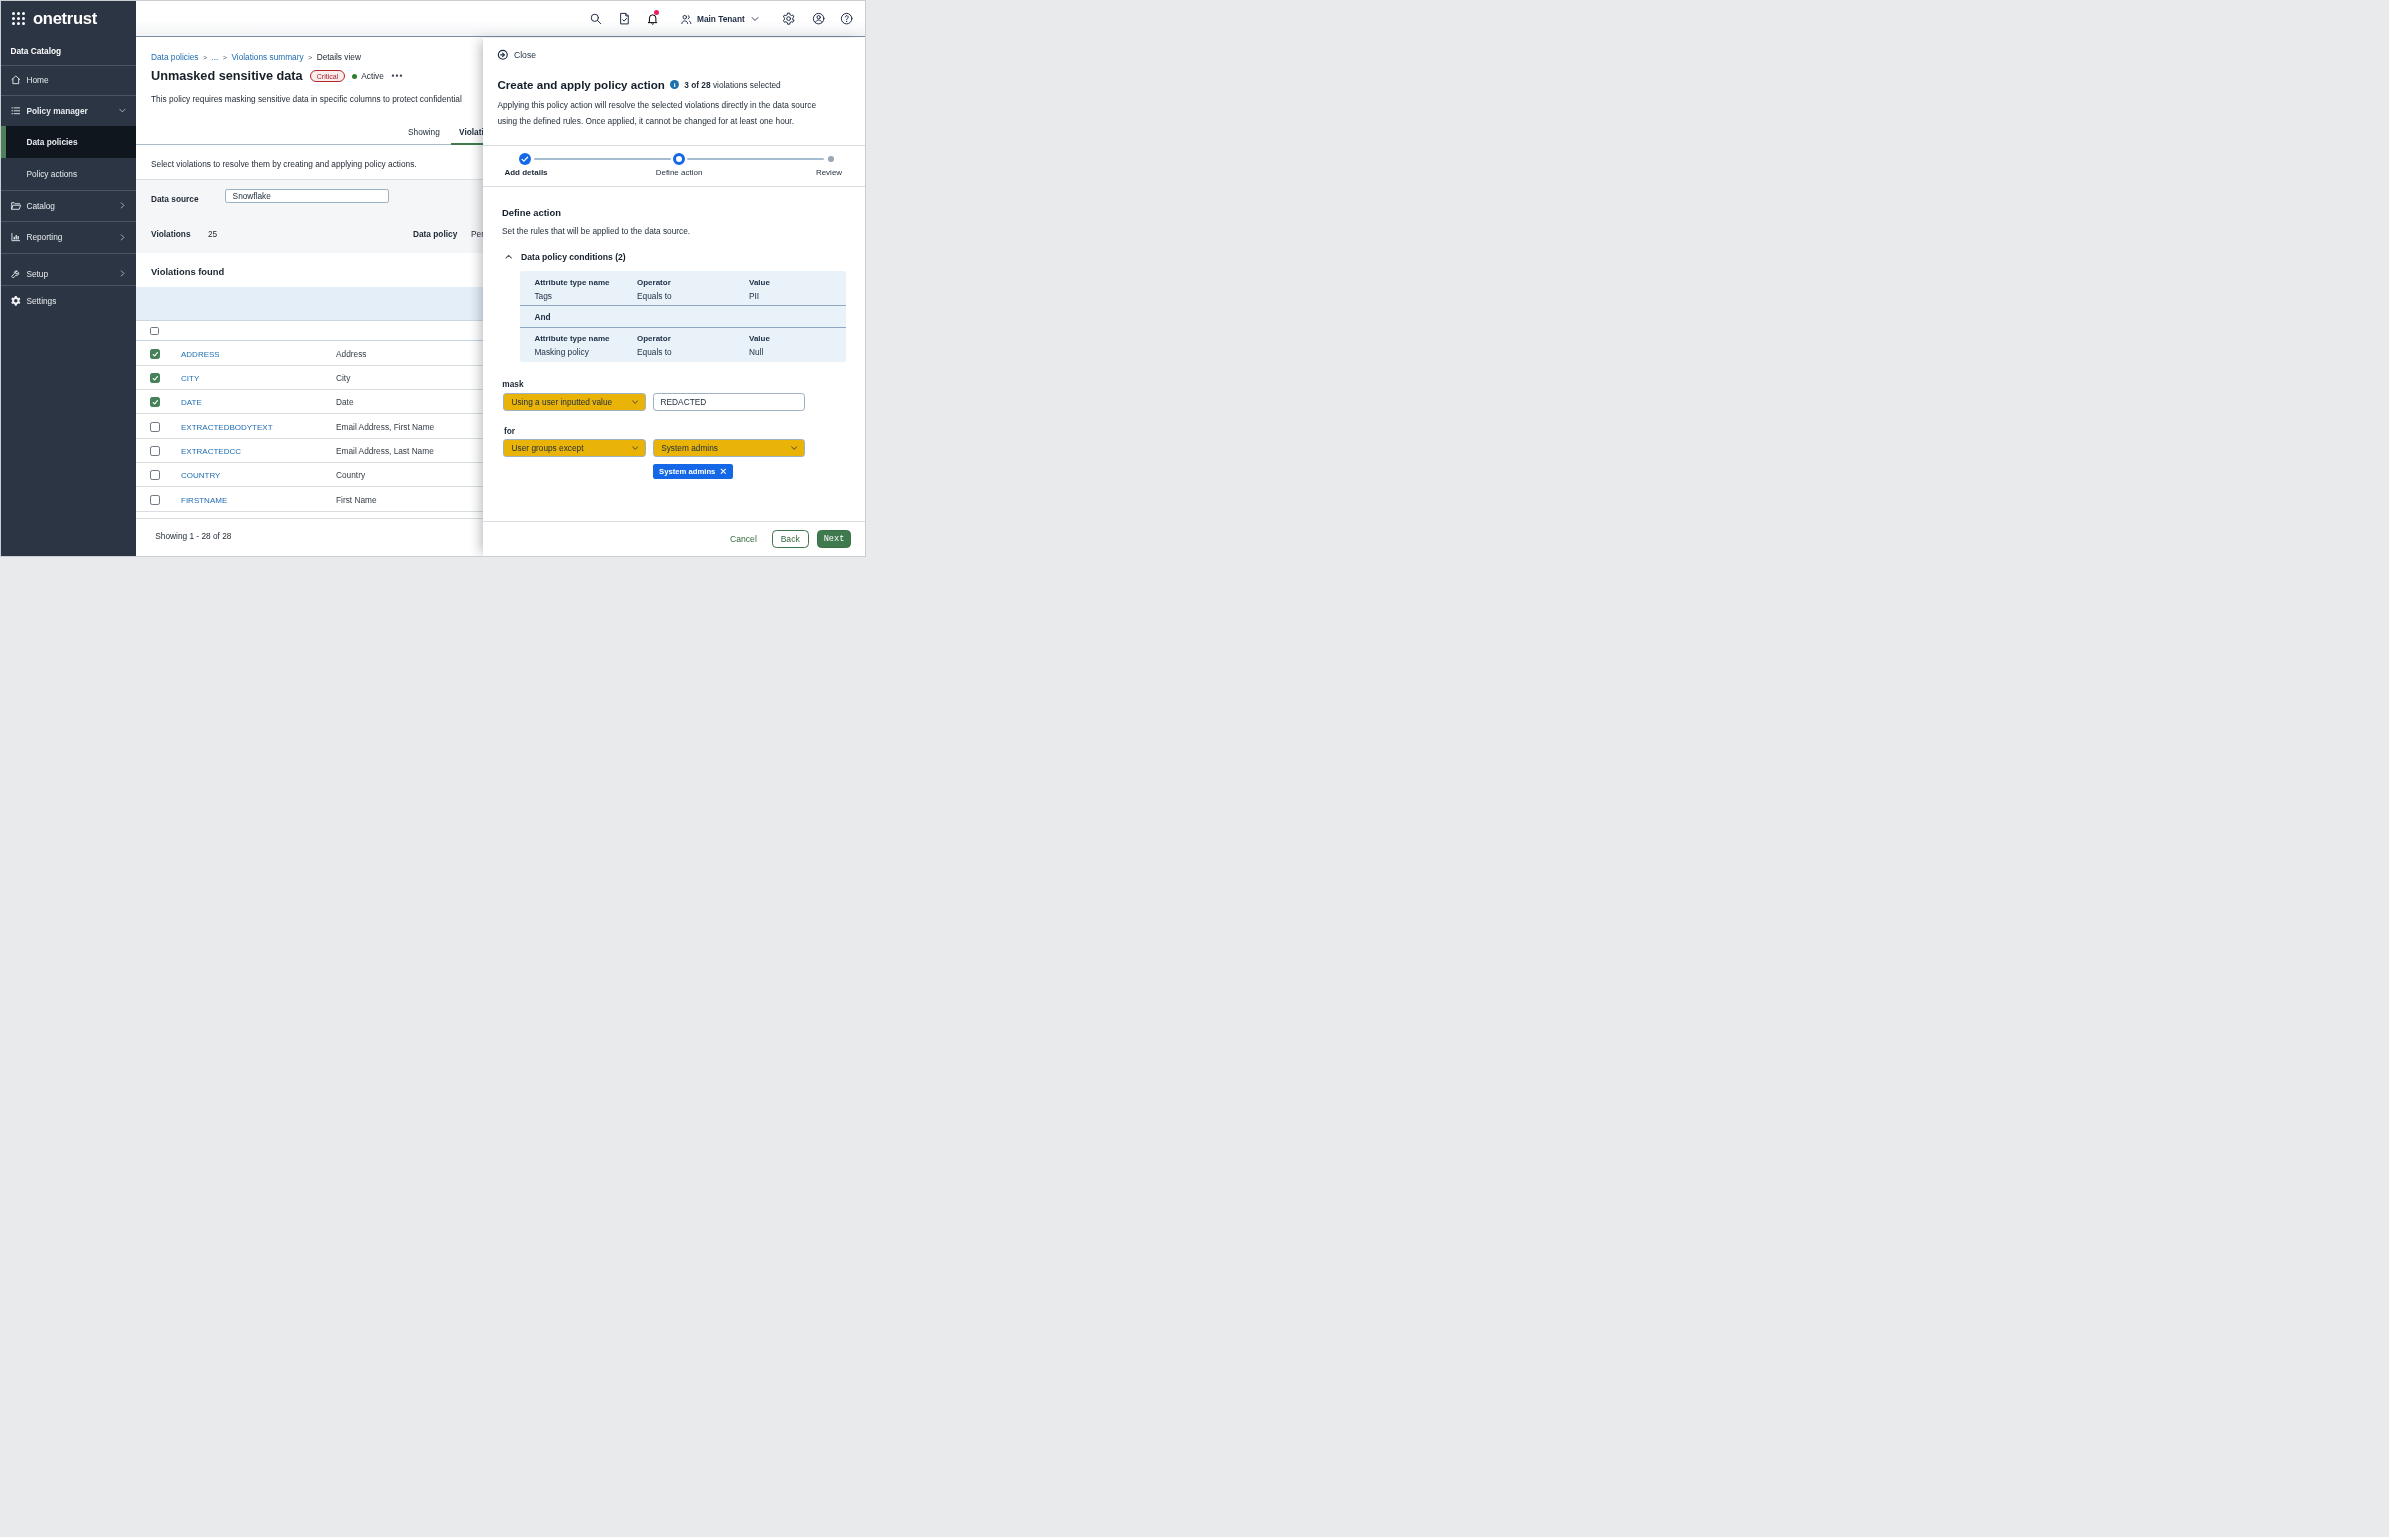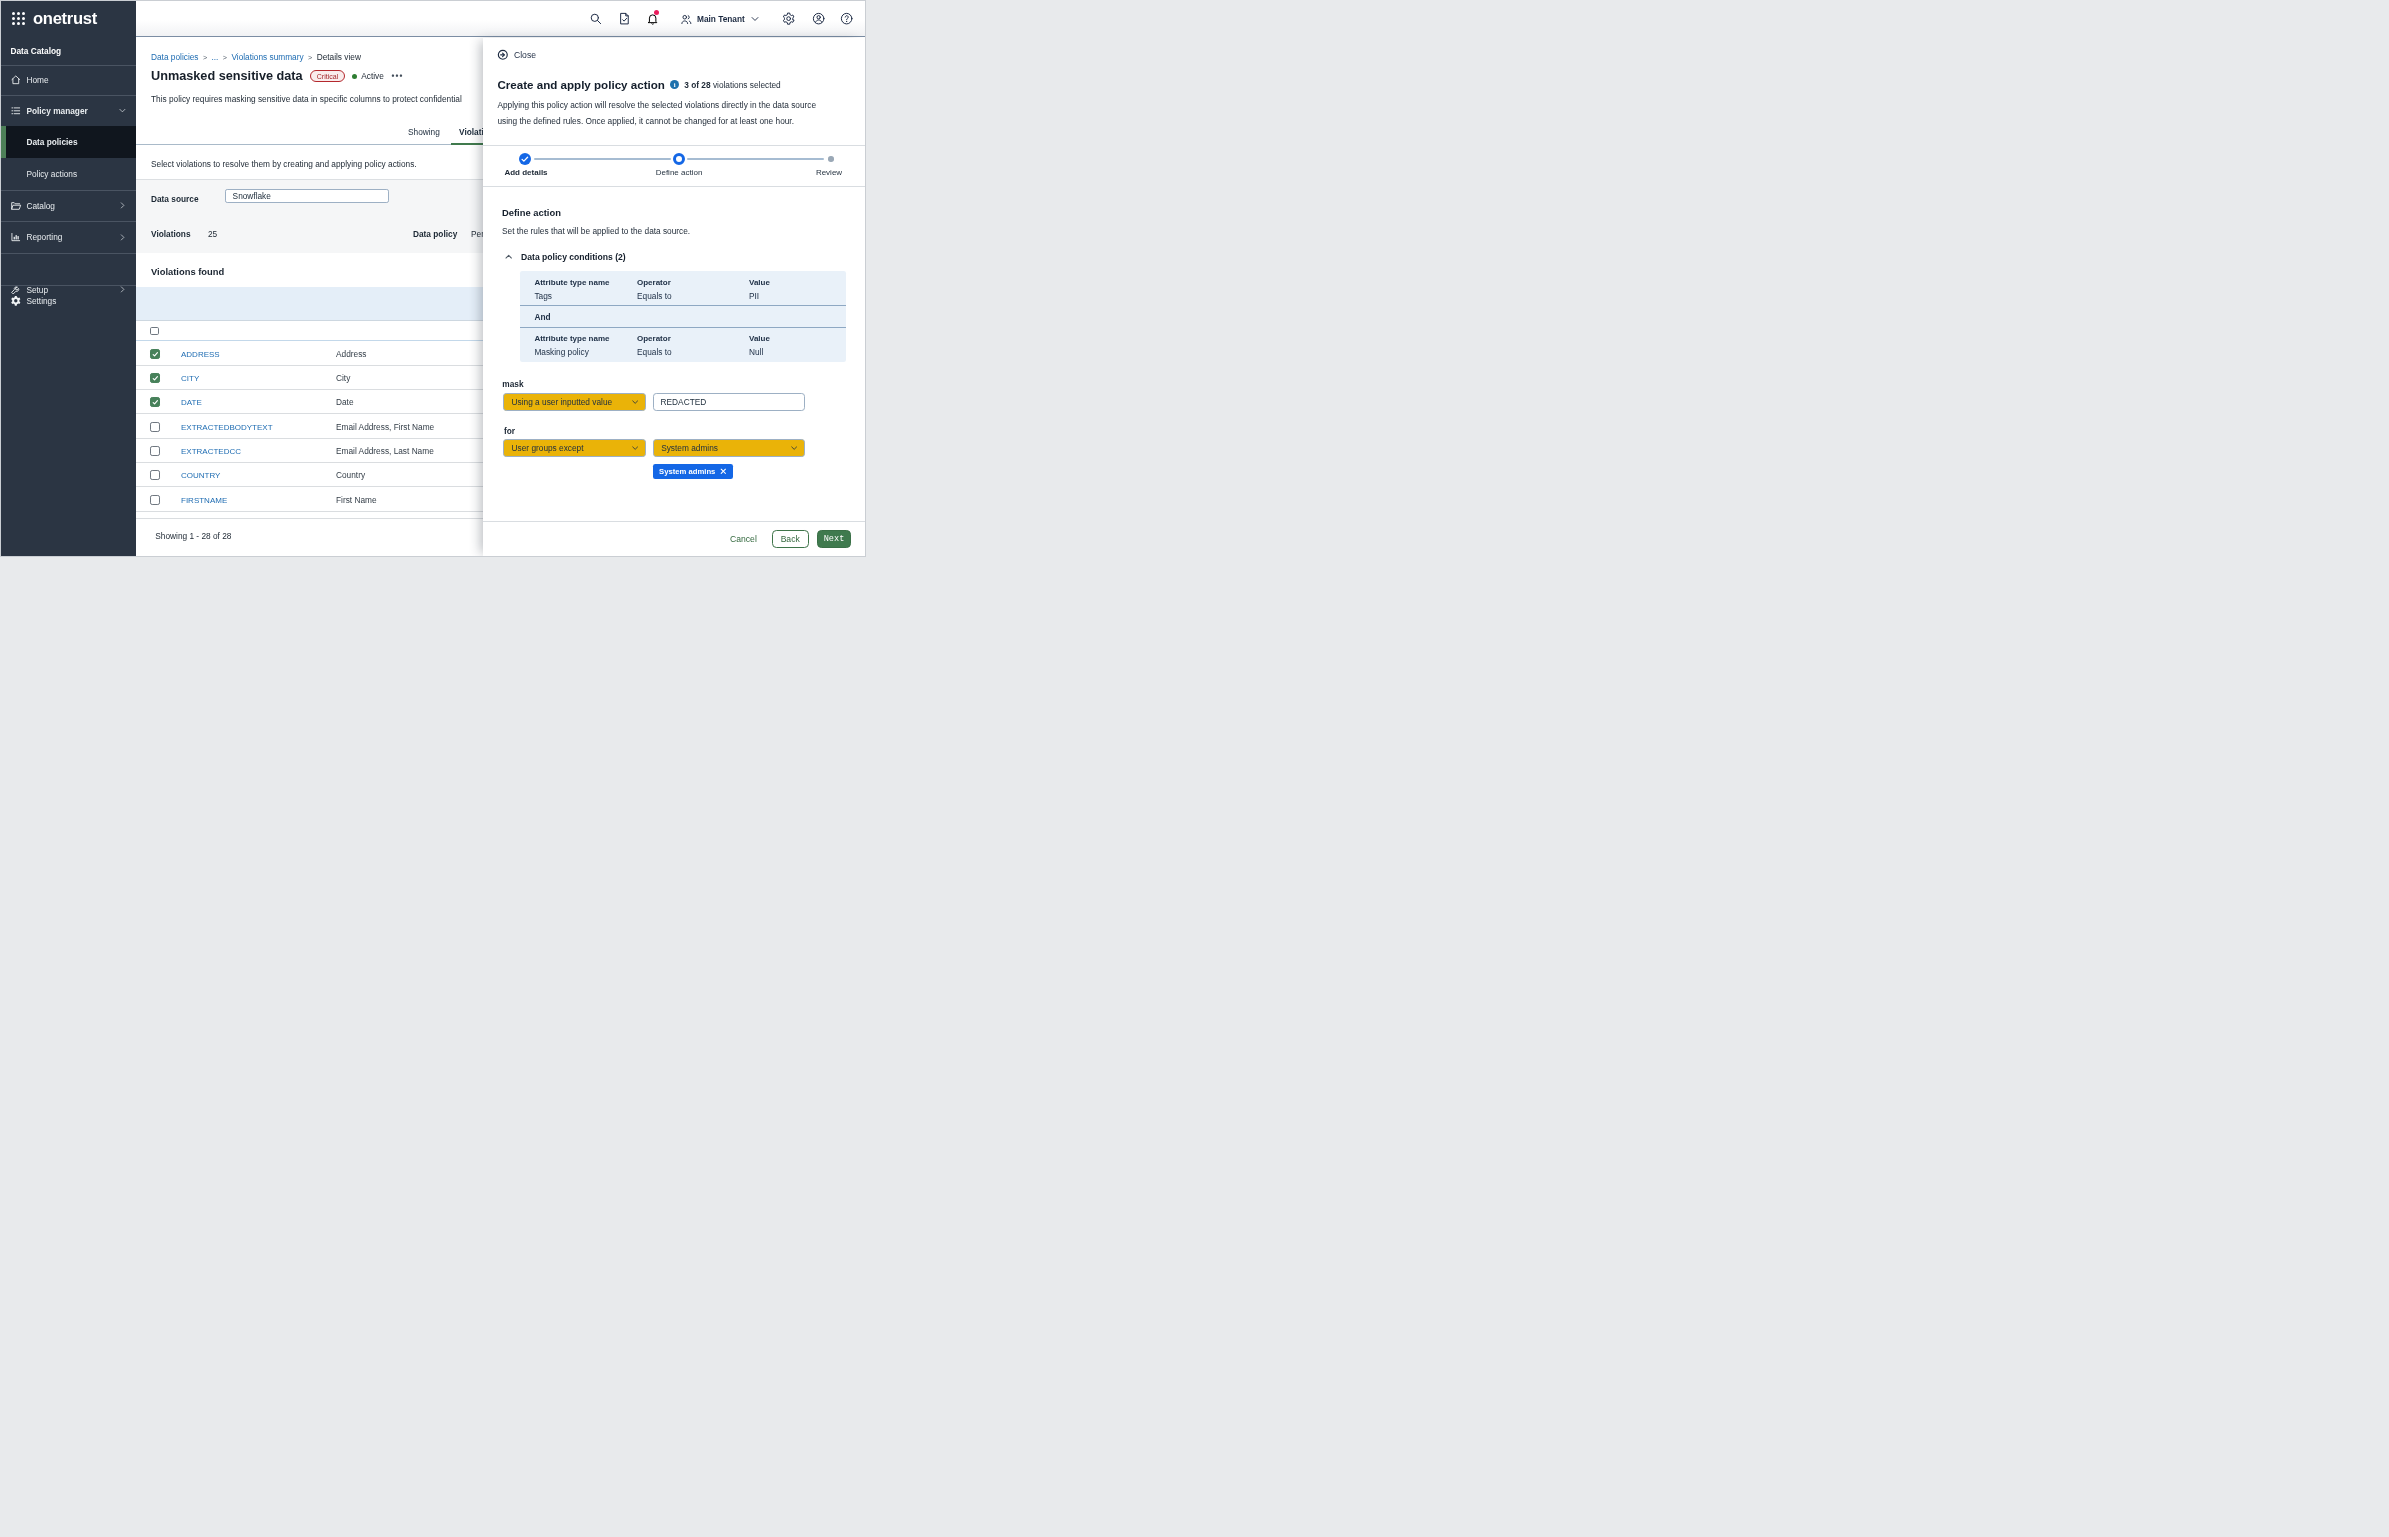--- a/index.html
+++ b/index.html
@@ -180,21 +180,21 @@
           <rect x="11.5" y="8.5" width="2.6" height="9" fill="currentColor" stroke="none"></rect>
           <rect x="15.5" y="10.5" width="2.6" height="7" fill="currentColor" stroke="none"></rect>
         </svg>
       <span class="nlabel">Reporting</span>
       <svg class="i chev" viewBox="0 0 24 24">
           <polyline points="9 5 16 12 9 19"></polyline>
         </svg>
     </div>
     <div class="side-divider" style="top:252px"></div>
 
-    <div class="nav-item" style="top:268px;height:41px">
+    <div class="nav-item" style="top:252px;height:41px">
       <svg class="i nico" viewBox="0 0 24 24">
           <path d="M14.7 6.3a4.2 4.2 0 0 0-5.6 5.4L3.4 17.4 6.6 20.6l5.7-5.7a4.2 4.2 0 0 0 5.4-5.6L14.6 12l-2.6-.4-.4-2.6z"></path>
         </svg>
       <span class="nlabel">Setup</span>
       <svg class="i chev" viewBox="0 0 24 24">
           <polyline points="9 5 16 12 9 19"></polyline>
         </svg>
     </div>
     <div class="side-divider" style="top:284px"></div>
 

